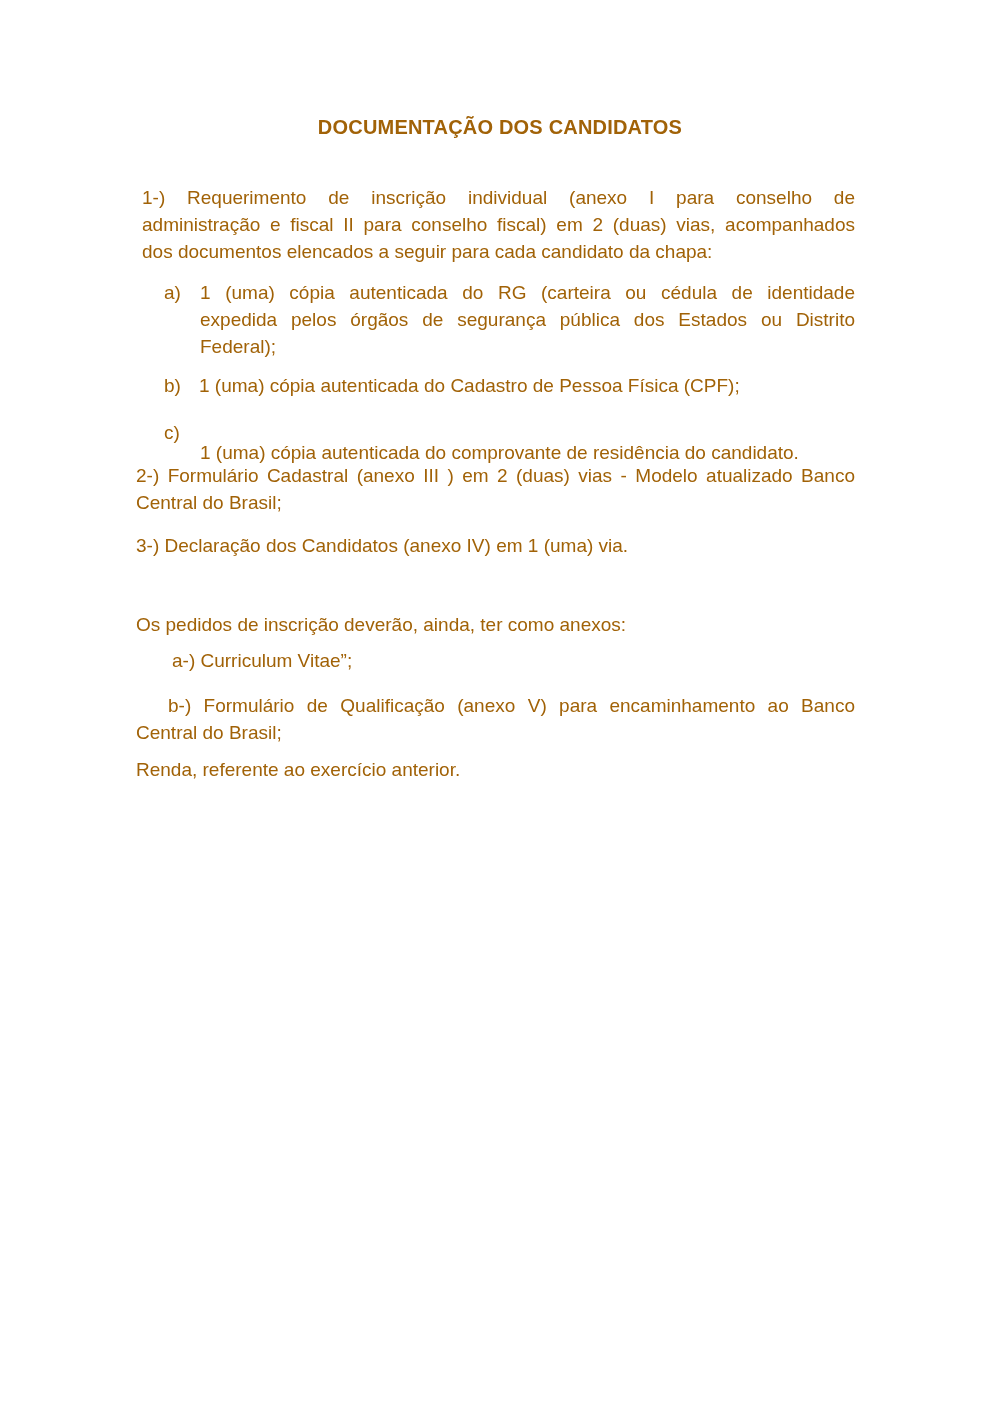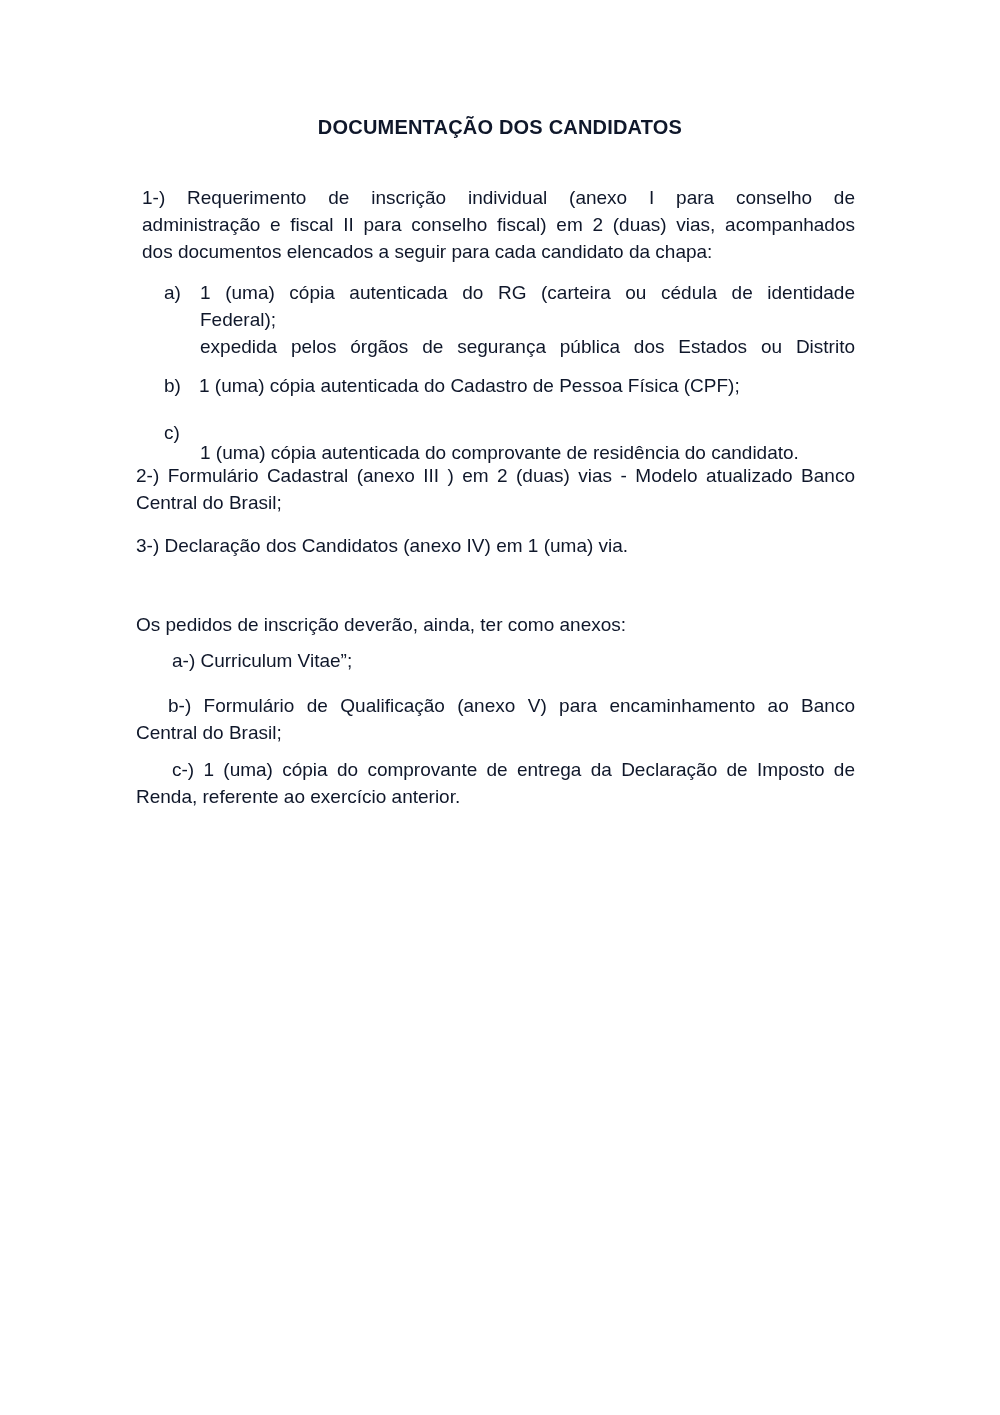--- a/index.html
+++ b/index.html
@@ -5,21 +5,21 @@
   html, body {
     margin: 0;
     padding: 0;
     background: #ffffff;
   }
   .page {
     position: relative;
     width: 1000px;
     height: 1415px;
     background: #ffffff;
-    color: #0f172a;
+    color: #a16207;
     font-family: "Liberation Sans", "DejaVu Sans", sans-serif;
     font-size: 19px;
     line-height: 27px;
     overflow: hidden;
   }
   .doc-title {
     position: absolute;
     top: 114px;
     left: 0;
     width: 1000px;
@@ -61,22 +61,22 @@
   <div id="doc-body">
       <div class="block" style="left: 142px; top: 184px; width: 713px;">
         <div class="line just"><span>1-) Requerimento de inscrição individual (</span><span class="bold">anexo I</span><span> para conselho de</span></div>
         <div class="line just"><span>administração e </span><span class="bold">fiscal II</span><span> para conselho fiscal) em 2 (duas) vias, acompanhados</span></div>
         <div class="line"><span>dos documentos elencados a seguir para cada candidato da chapa:</span></div>
       </div>
       <div class="block" style="left: 164px; top: 279px; width: 691px;">
         <span class="marker">a)</span>
         <div class="text-area" style="margin-left: 36px;">
           <div class="line just"><span>1 (uma) cópia autenticada do RG (carteira ou cédula de identidade</span></div>
+          <div class="line just"><span>expedida pelos órgãos de segurança pública dos Estados ou Distrito</span></div>
           <div class="line"><span>Federal);</span></div>
-          <div class="line just"><span>expedida pelos órgãos de segurança pública dos Estados ou Distrito</span></div>
         </div>
       </div>
       <div class="block" style="left: 164px; top: 372px; width: 691px;">
         <span class="marker">b)</span>
         <div class="text-area" style="margin-left: 35px;">
           <div class="line"><span>1 (uma) cópia autenticada do Cadastro de Pessoa Física (CPF);</span></div>
         </div>
       </div>
       <div class="block" style="left: 164px; top: 419px; width: 691px;">
         <span class="marker">c)</span>
@@ -95,17 +95,16 @@
         <div class="line"><span>Os pedidos de inscrição deverão, ainda, ter como </span><span class="bold">anexos</span><span>:</span></div>
       </div>
       <div class="block" style="left: 136px; top: 647px; width: 719px;">
         <div class="line" style="padding-left: 36px;"><span>a-) Curriculum Vitae”;</span></div>
       </div>
       <div class="block" style="left: 136px; top: 692px; width: 719px;">
         <div class="line just" style="padding-left: 32px;"><span>b-) Formulário de Qualificação (</span><span class="bold">anexo V</span><span>) para encaminhamento ao Banco</span></div>
         <div class="line"><span>Central do Brasil;</span></div>
       </div>
       <div class="block" style="left: 136px; top: 756px; width: 719px;">
-        <div class="line just" style="padding-left: 36px;"><span>c-) 1 (uma) cópia do comprovante de entrega da Declaração de Imposto de</span></div>
         <div class="line"><span>Renda, referente ao exercício anterior.</span></div>
       </div>
     </div>
 </div>
 
 </body></html>

